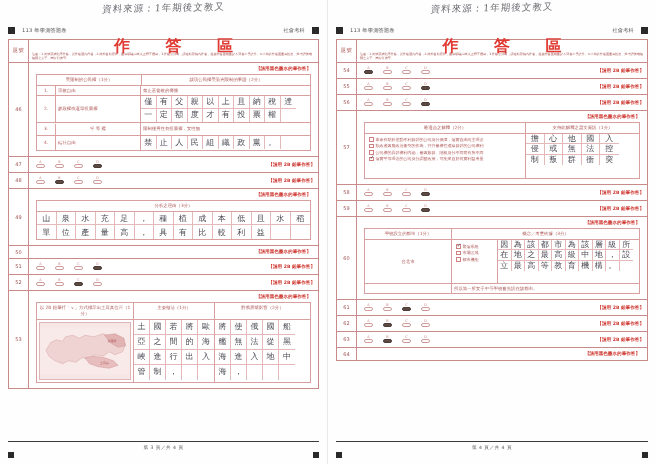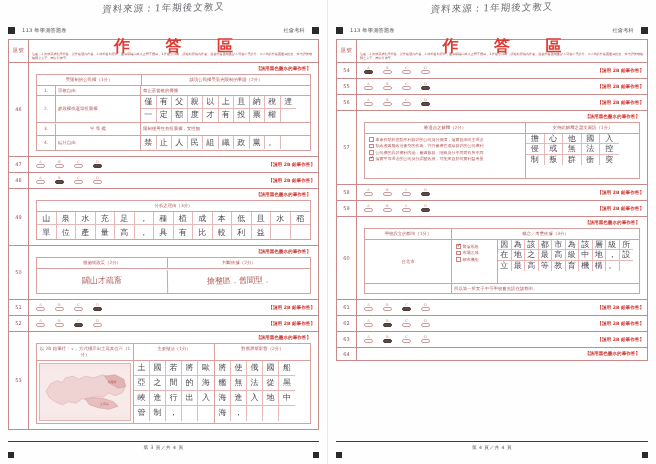--- a/index.html
+++ b/index.html
@@ -357,30 +357,20 @@
                 </div>
             </div>
           </div>
         </div>
       </div>
 
       <div class="row">
         <div class="qno">50</div>
         <div class="qbody">
           <div class="pen-note-bar">【請用黑色墨水的筆作答】</div>
-          <div class="inner">
-            <div class="inner-hd">
-              <div style="width:130px">措施或政策（2分）</div>
-              <div style="flex:1">判斷依據（2分）</div>
-            </div>
-            <div class="inner-row" style="height:24px">
-              <div style="width: 130px; display: flex; align-items: center; justify-content: center; font-size: 8px;" class="hw-cell">闢山才疏畜</div>
-              <div style="flex: 1 1 0%; display: flex; align-items: center; justify-content: center; font-size: 8px;" class="hw-cell">搶整區．舊聞型．</div>
-            </div>
-          </div>
         </div>
       </div>
 
       <div class="row">
         <div class="qno">51</div>
         <div class="qbody" style="padding:0">
           <div class="bub-row">
             <div class="bubbles">
                 <div class="bub">
                   <div class="lbl">A</div>

